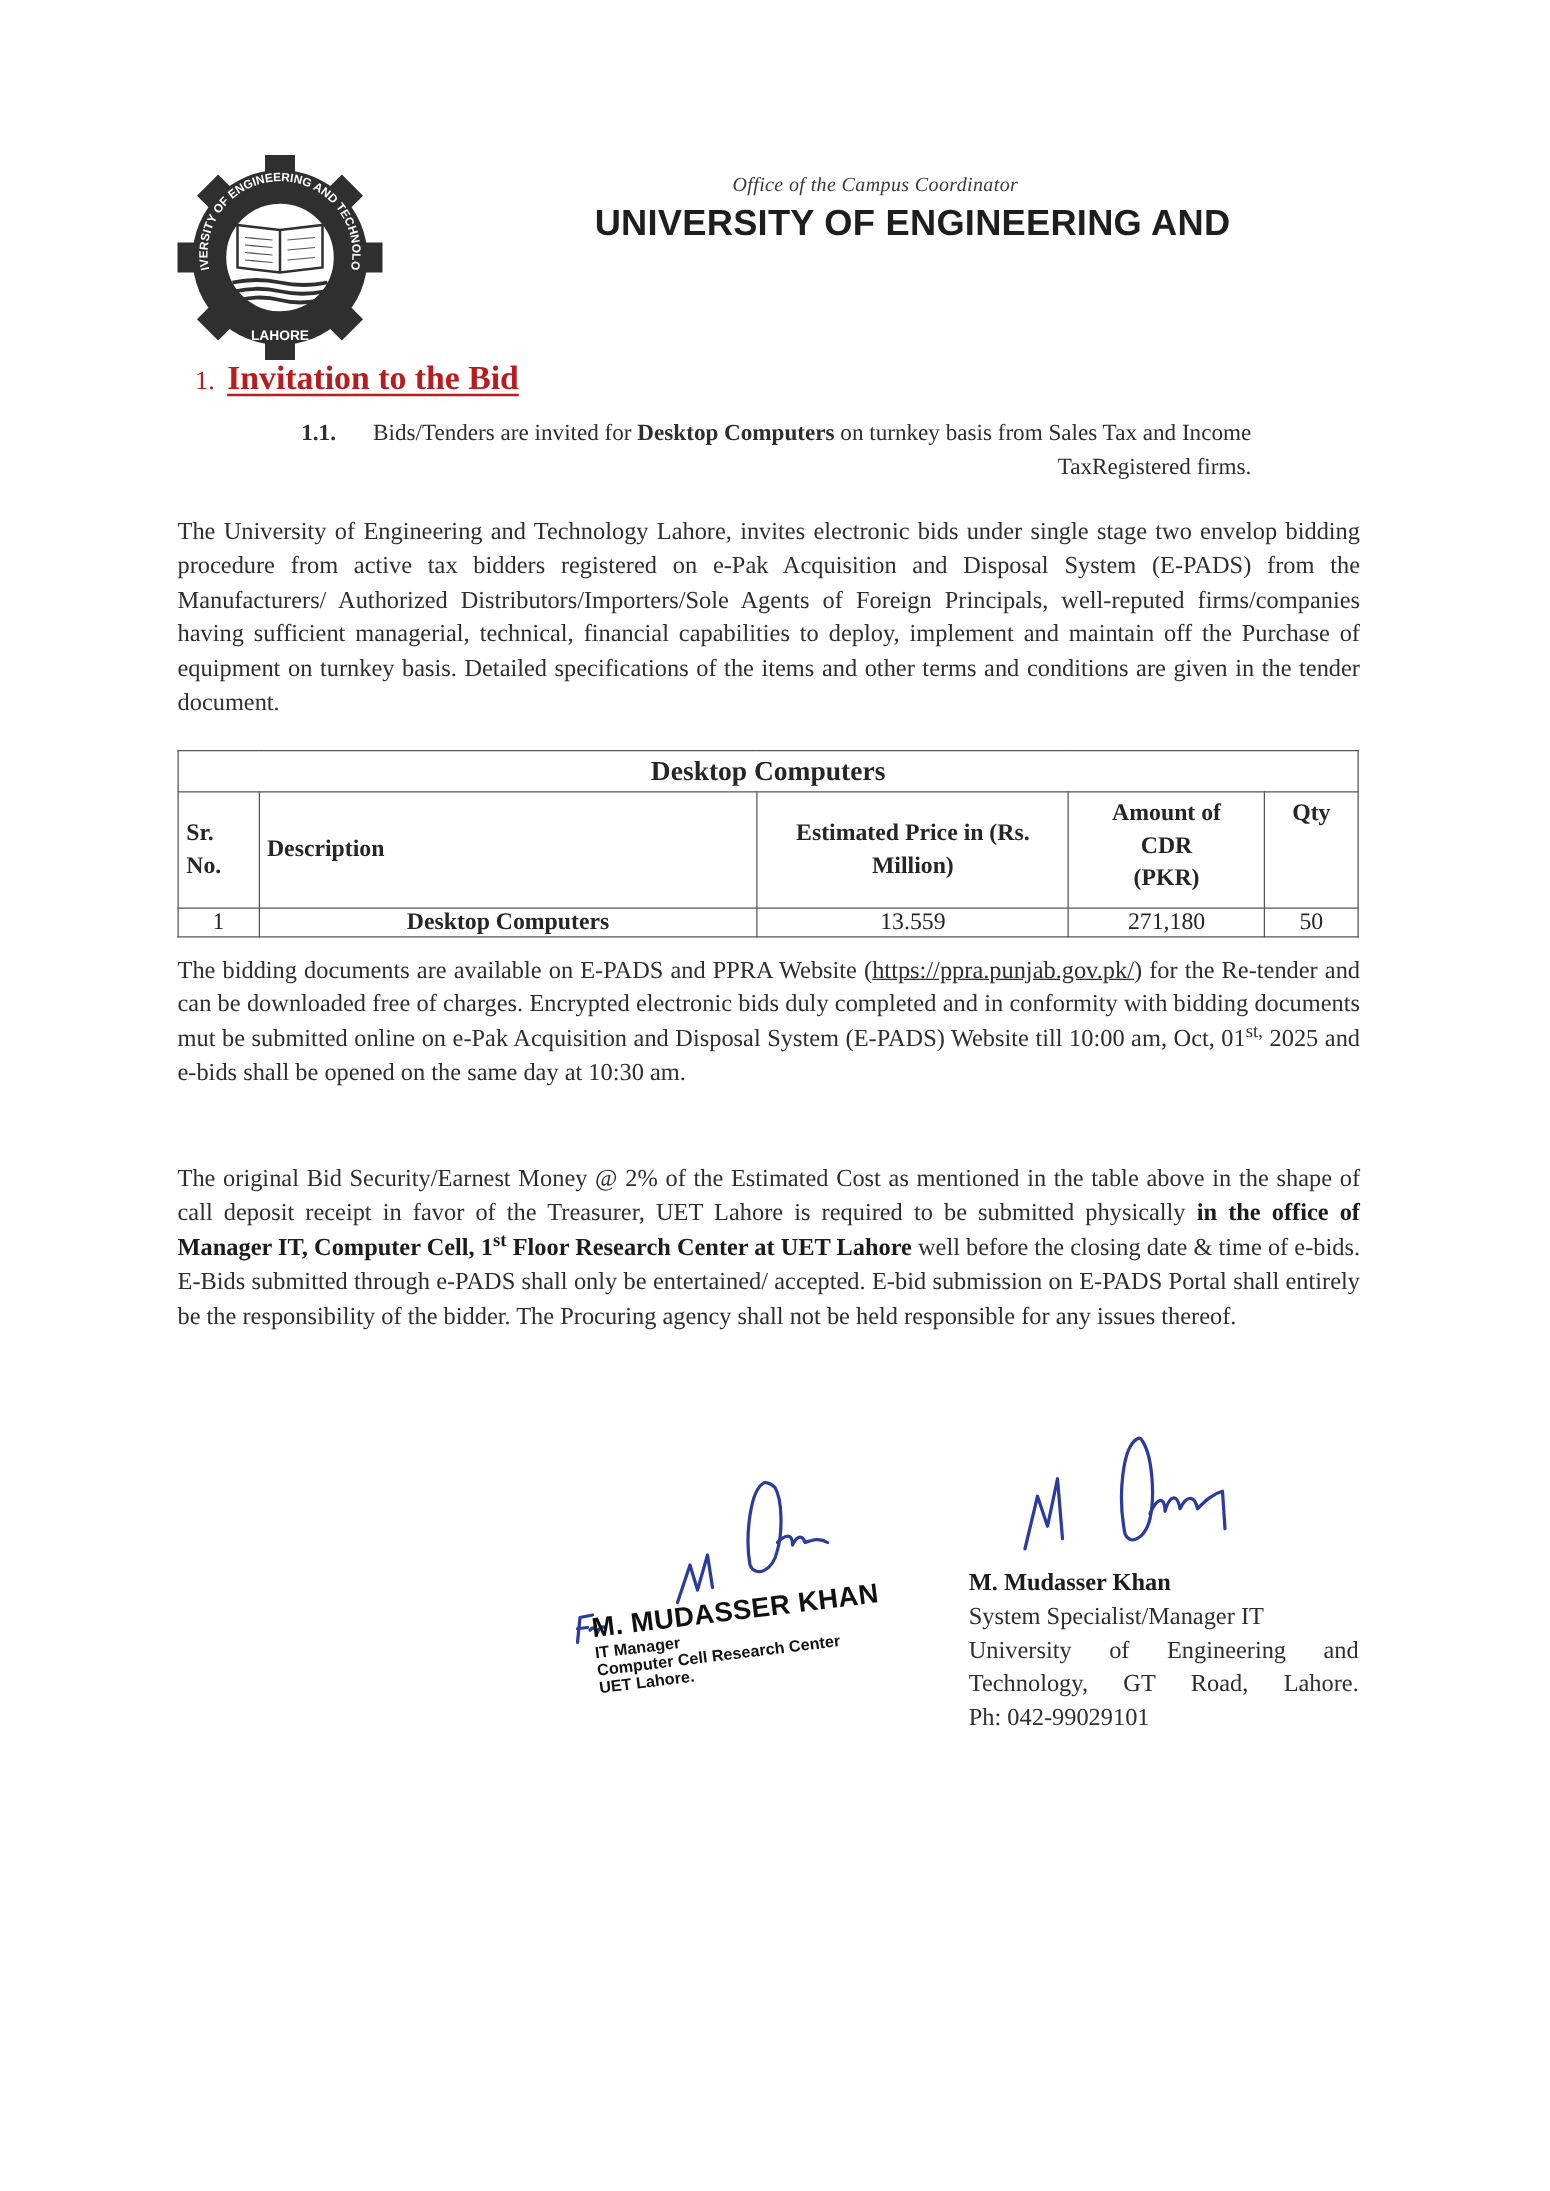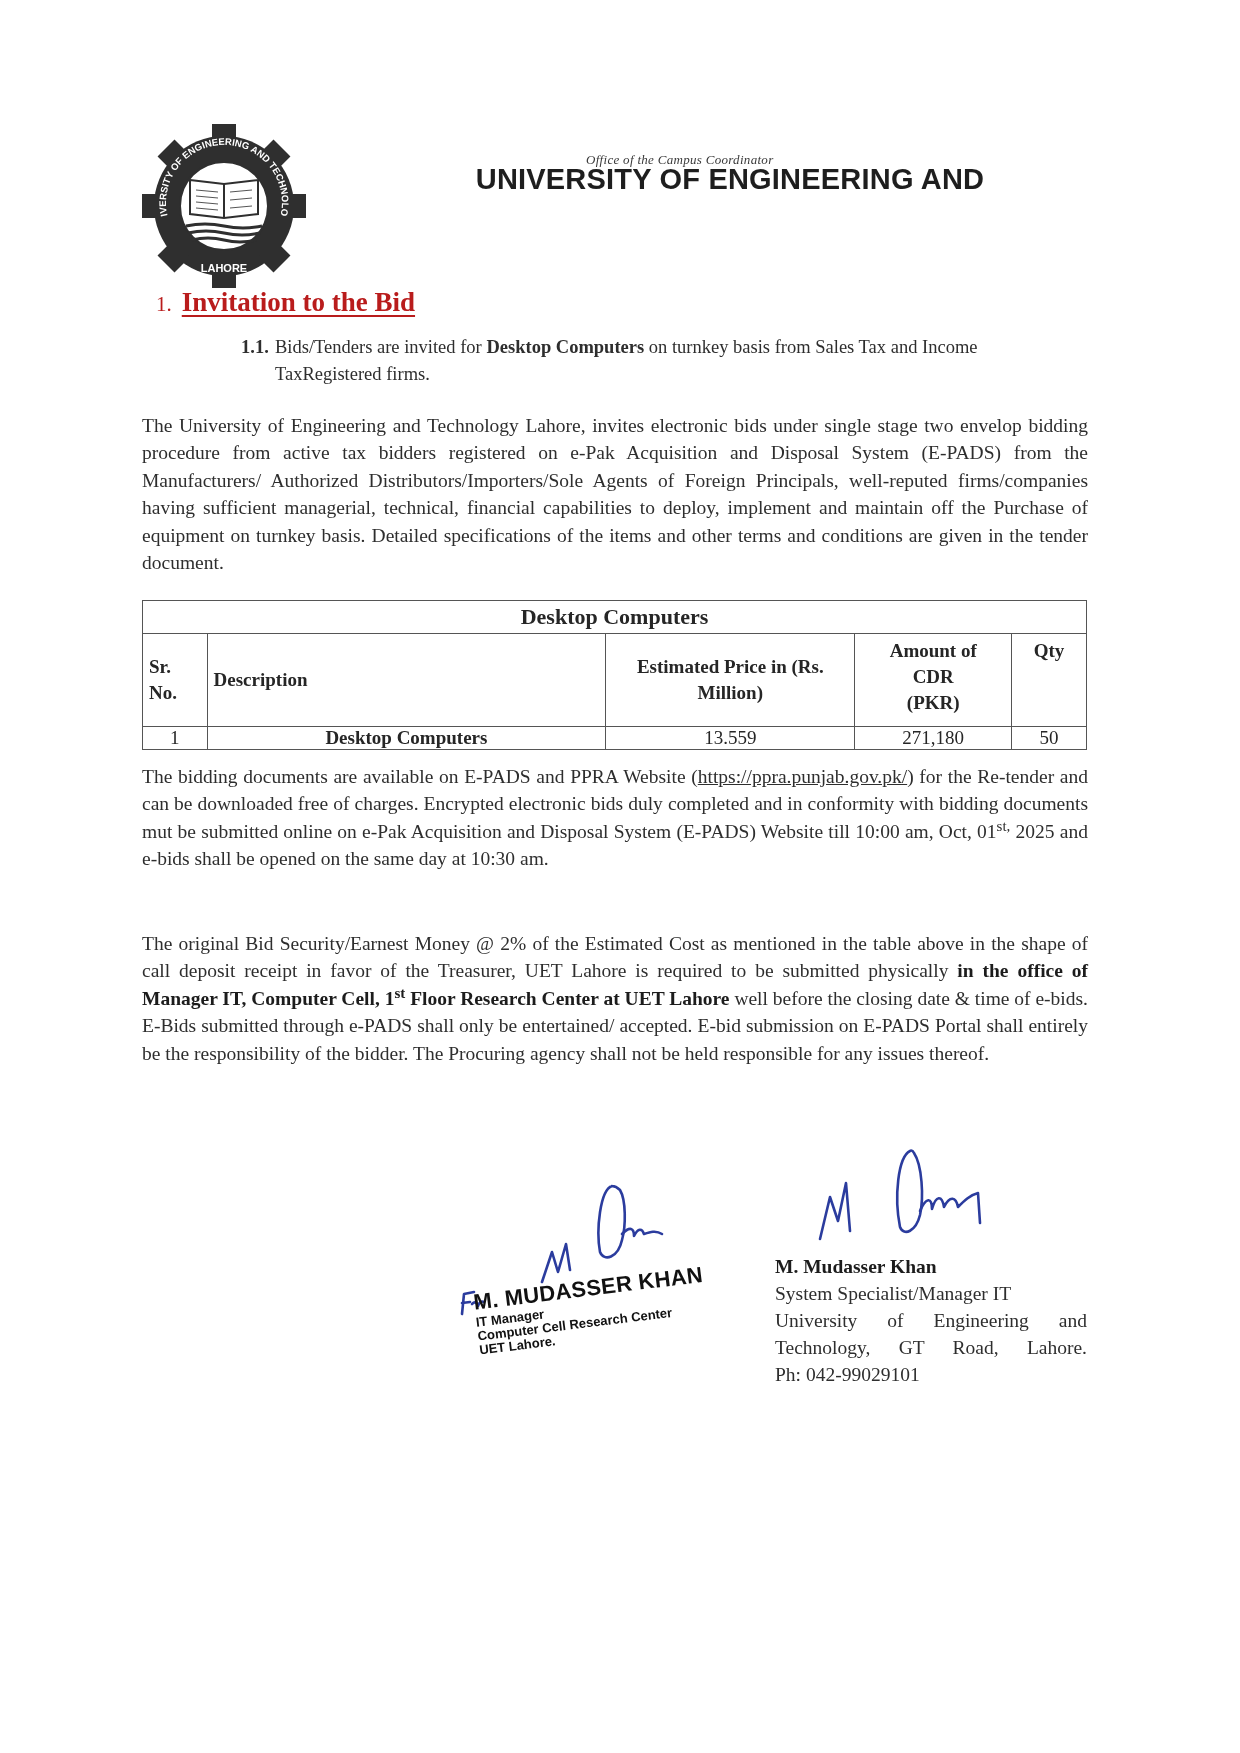--- a/index.html
+++ b/index.html
@@ -4,35 +4,35 @@
   <style>
     html, body { margin: 0; padding: 0; background: #ffffff; }
     body {
       width: 1240px; height: 1753px; position: relative; overflow: hidden;
       font-family: "Liberation Serif", "DejaVu Serif", serif; color: #2a2a2a;
     }
     .abs { position: absolute; }
 
     
     #logo { left: 140px; top: 122px; width: 168px; height: 168px; }
-    #office { left: 586px; top: 152px; font-style: italic; font-size: 13px; color: #3a3a3a; letter-spacing: 0.3px; }
+    #office { left: 586px; top: 140px; font-style: italic; font-size: 16px; color: #3a3a3a; letter-spacing: 0.3px; }
     #uni-title {
       left: 400px; top: 160px; width: 660px; text-align: center;
       font-family: "Liberation Sans", "DejaVu Sans", sans-serif; font-weight: bold;
       font-size: 29px; line-height: 39px; color: #1e1e1e; letter-spacing: 0.2px;
     }
 
     
     #sec-heading { left: 156px; top: 287px; font-size: 27px; color: #b91c1c; }
     #sec-heading .num { font-size: 21px; margin-right: 10px; }
     #sec-heading .title { font-weight: bold; text-decoration: underline; text-underline-offset: 4px; }
 
     #sub-item { left: 241px; top: 334px; width: 760px; font-size: 18.5px; line-height: 27px; color: #2e2e2e; }
     #sub-item .sub-num { position: absolute; left: 0; top: 0; font-weight: bold; }
-    #sub-item .sub-text { display: block; margin-left: 34px; }
+    #sub-item .sub-text { display: block; margin-left: 34px; text-align: right; }
 
     .para {
       left: 142px; width: 946px; font-size: 19.5px; line-height: 27.4px;
       text-align: justify; color: #2e2e2e;
     }
     #para1 { top: 412px; }
     #para2 { top: 763px; }
     #para3 { top: 930px; }
     .para b { color: #1c1c1c; }
     .para sup { font-size: 15px; line-height: 0; }

